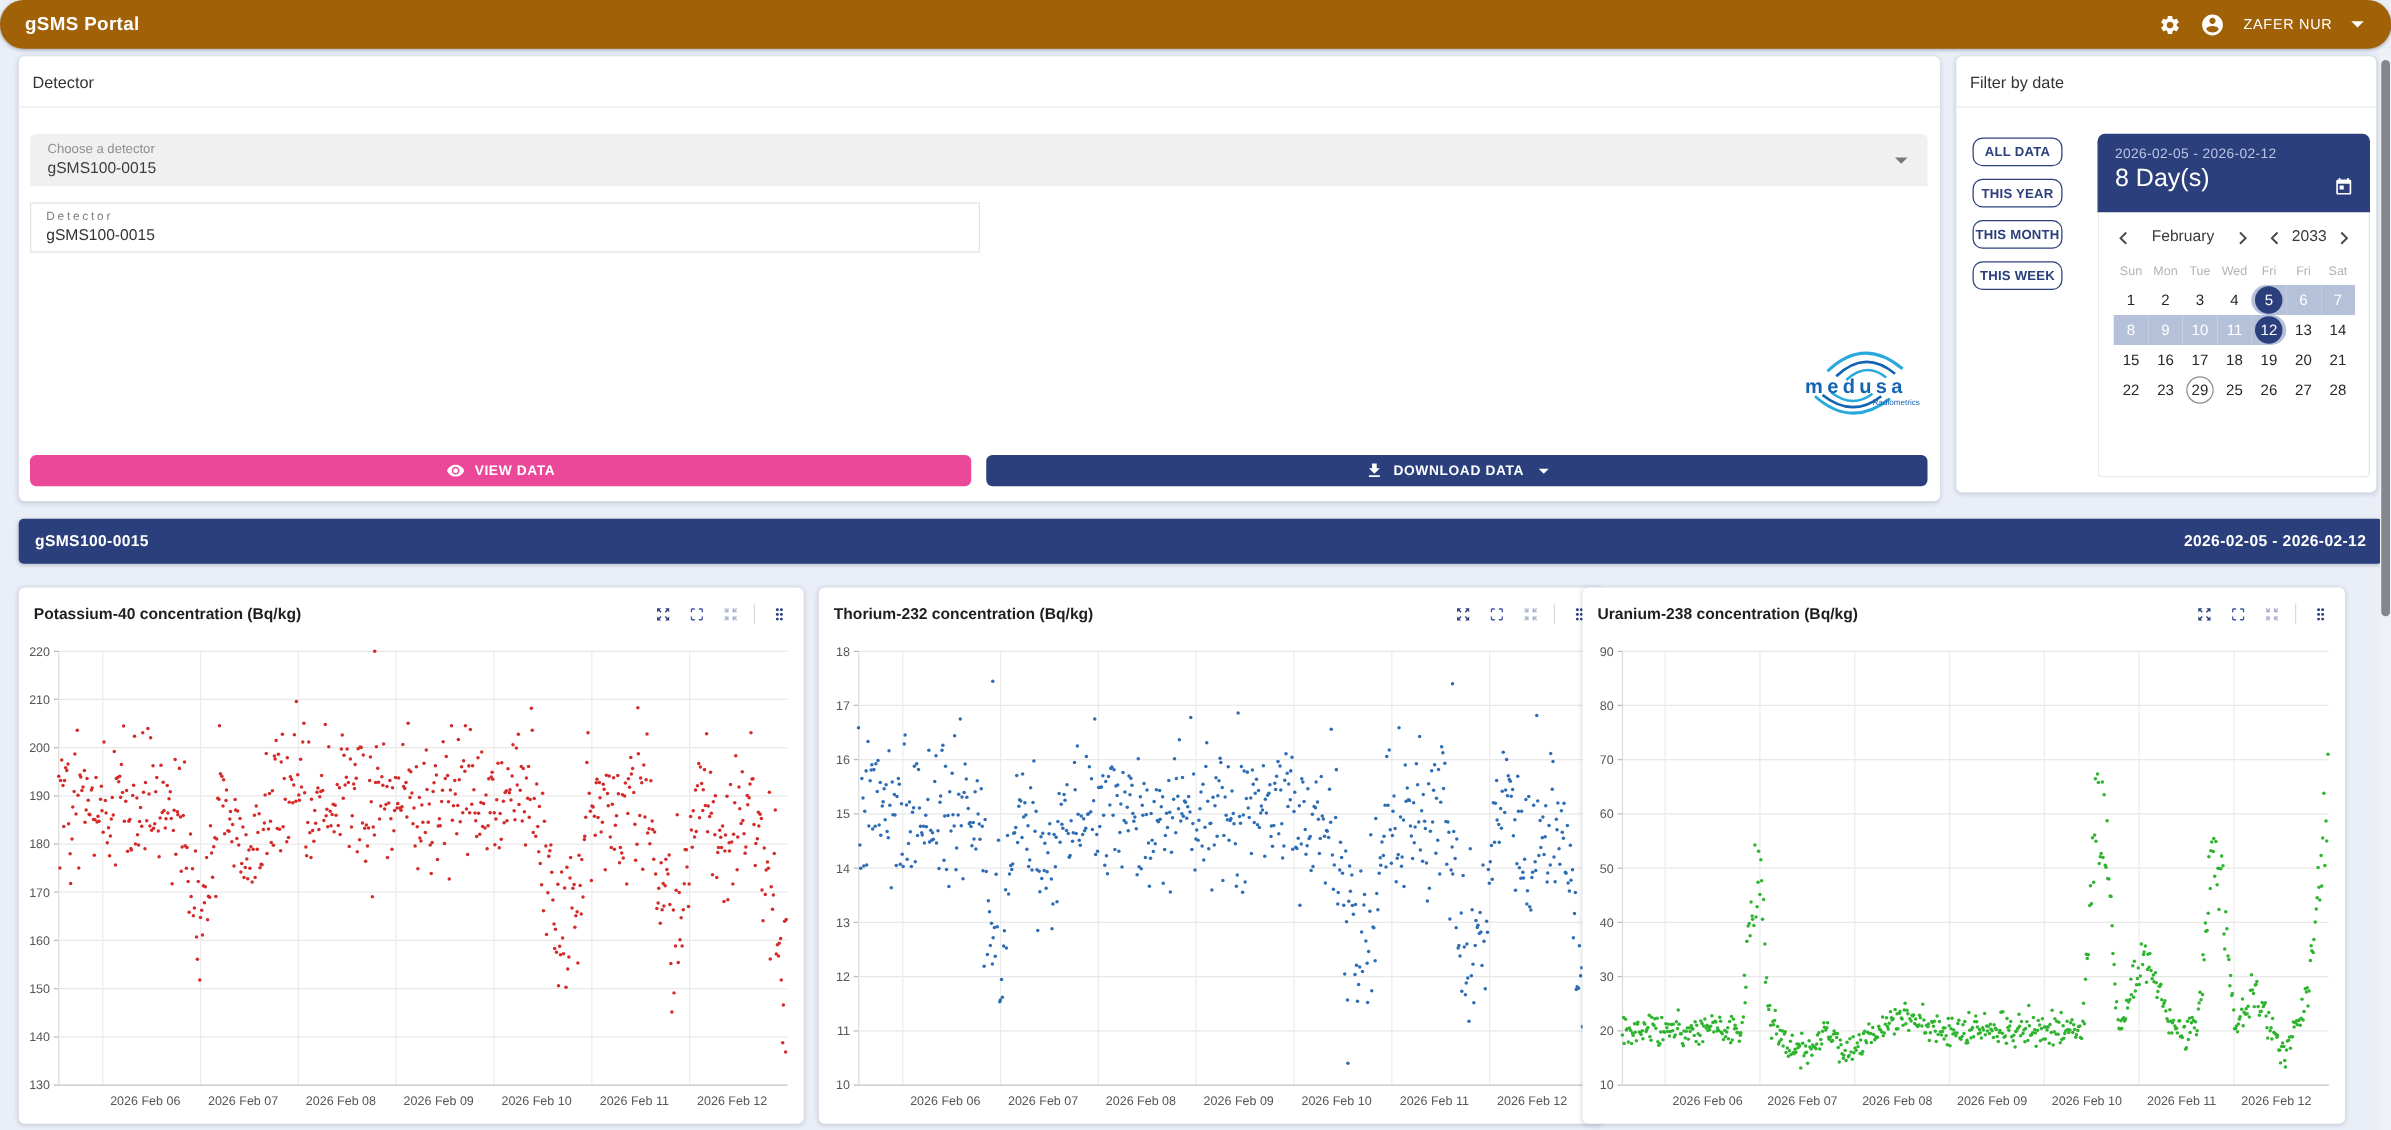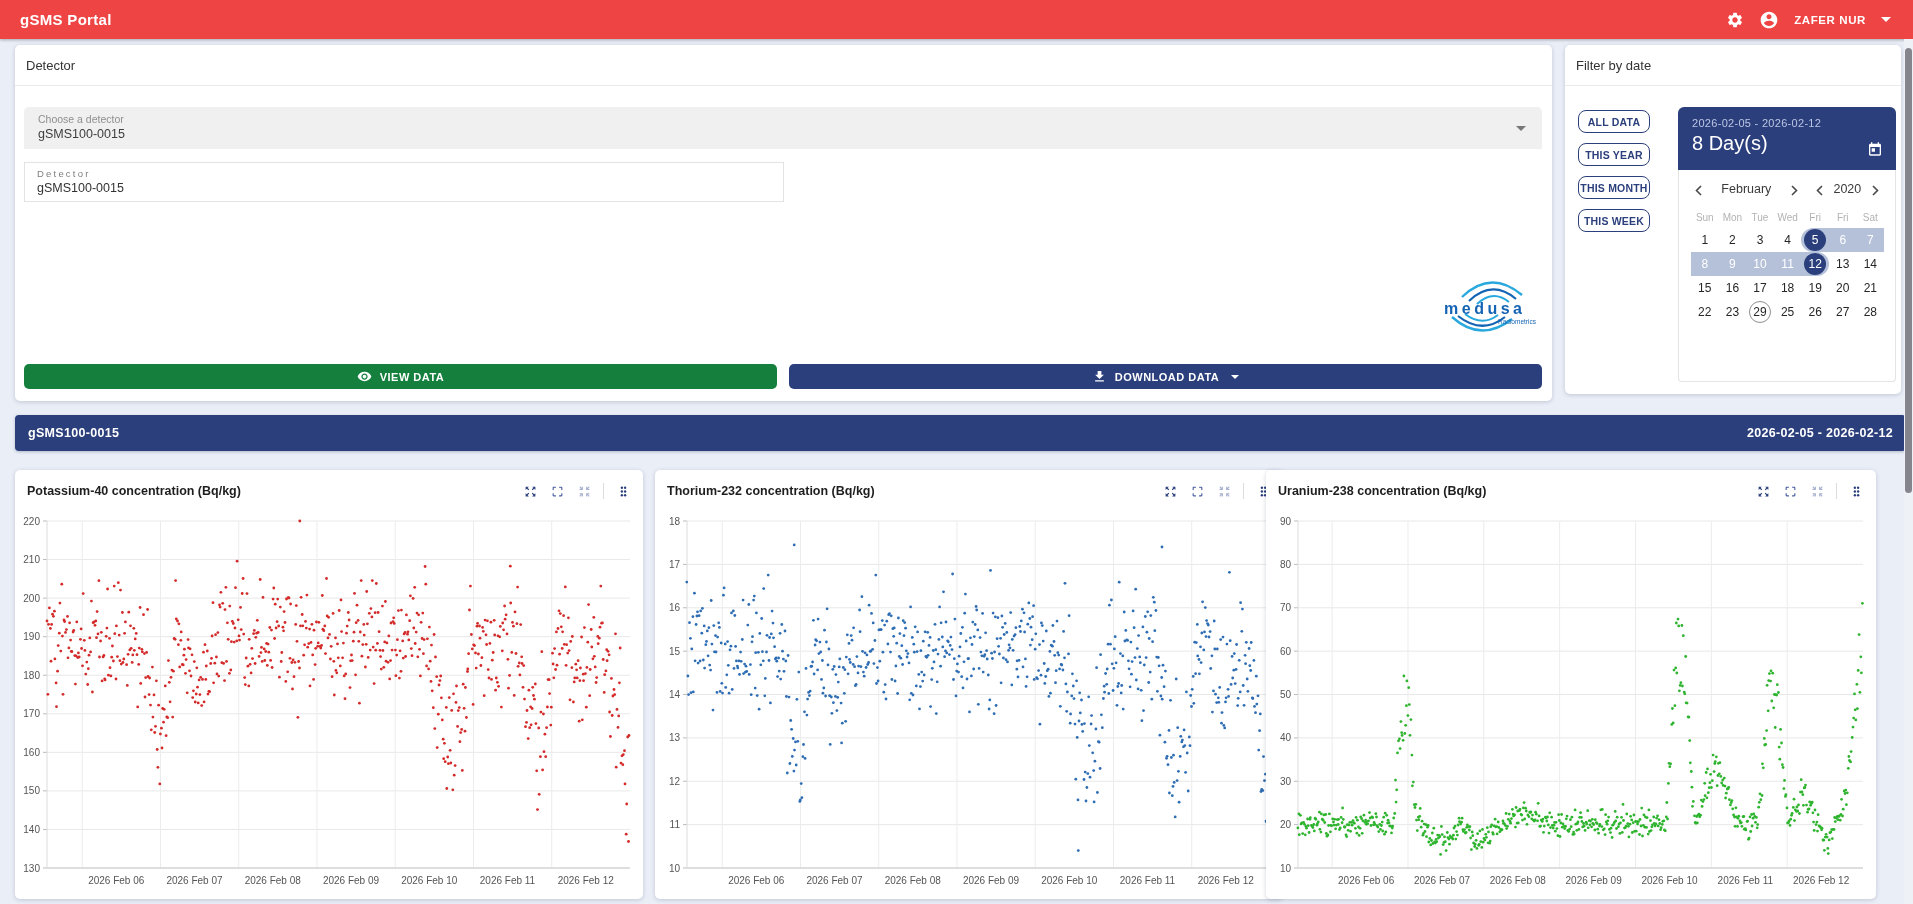--- a/index.html
+++ b/index.html
@@ -1,24 +1,24 @@
 <!DOCTYPE html>
 <html><head>
 <meta charset="utf-8">
 <style>
   * { margin:0; padding:0; box-sizing:border-box; }
   html,body { width:1913px; height:904px; overflow:hidden; }
   body { font-family:"Liberation Sans", sans-serif; background:#e9eef7; position:relative; }
 
   
-  .navbar { position:absolute; left:0; top:0; width:1913px; height:39px; background:#ef4444;
-            display:flex; align-items:center; padding:0 22px 0 20px; box-shadow:0 1px 3px rgba(0,0,0,.3); z-index:30;}
+  .navbar { position:absolute; left:0; top:0; width:1913px; height:39px; background:#a16207;
+            display:flex; align-items:center; padding:0 22px 0 20px; box-shadow:0 1px 3px rgba(0,0,0,.3); z-index:30;border-radius:19px;}
   .nav-title { color:#fff; font-size:15px; font-weight:bold; letter-spacing:.3px; }
   .nav-right { margin-left:auto; display:flex; align-items:center; gap:15px; }
-  .nav-user { color:#fff; font-size:11.5px; font-weight:bold; letter-spacing:.6px; }
+  .nav-user { color:#fff; font-size:11.5px; font-weight:normal; letter-spacing:.6px; }
   .caret { width:0; height:0; border-left:5px solid transparent; border-right:5px solid transparent; border-top:5px solid #fff; }
 
   
   .card { position:absolute; background:#fff; border-radius:5px; box-shadow:0 1px 4px rgba(50,60,90,.22); }
   .card-title { font-size:13px; color:#333; padding:13px 11px 12px; }
   .card-divider { border-bottom:1px solid #ebebeb; }
 
   
   #detector-card { left:15px; top:45px; width:1537px; height:356px; }
   .select-box { position:absolute; left:9px; top:62px; width:1518px; height:42px; background:#f0f0f0;
@@ -30,21 +30,21 @@
   .info-table { position:absolute; left:9px; top:117px; width:760px; border:1px solid #e3e3e3; }
   .info-row { height:38px; padding:5px 12px; border-bottom:1px solid #e3e3e3; }
   .info-row:last-child { border-bottom:none; }
   .info-label { font-size:9.5px; color:#7d7d7d; letter-spacing:2.2px; }
   .info-value { font-size:12.5px; color:#333; margin-top:2px; }
   .logo-wrap { position:absolute; right:14px; top:230px; width:102px; height:66px; }
 
   .btn-row-btn { position:absolute; top:319px; height:25px; border:none; border-radius:5px; color:#fff;
                  font-family:"Liberation Sans",sans-serif; font-size:11px; font-weight:bold; letter-spacing:.5px;
                  display:flex; align-items:center; justify-content:center; gap:8px; cursor:pointer; }
-  #view-btn { left:9px; width:753px; background:#15803d; }
+  #view-btn { left:9px; width:753px; background:#ec4899; }
   #download-btn { left:774px; width:753px; background:#2b3f7c; }
   .dl-caret { width:0; height:0; border-left:4.5px solid transparent; border-right:4.5px solid transparent; border-top:4.5px solid #fff; margin-left:4px;}
 
   
   #filter-card { left:1565px; top:45px; width:336px; height:349px; }
   .quick-btn { position:absolute; left:13px; width:72px; height:23px; background:#fff; border:1.6px solid #2b3f7c;
                border-radius:8px; color:#2b3f7c; font-family:"Liberation Sans",sans-serif; font-size:10.5px; font-weight:bold;
                display:flex; align-items:center; justify-content:center; cursor:pointer; letter-spacing:.2px;}
   .range-panel { position:absolute; left:113px; top:62px; width:218px; height:63px; background:#2b3f7c;
                  border-radius:6px 6px 0 0; padding:10px 14px 0; cursor:pointer; }
@@ -185,21 +185,21 @@
       <span class="chev">
         <svg width="7" height="11" viewBox="0 0 7 11">
             <polyline points="1,1 5.5,5.5 1,10" fill="none" stroke="#4a4a4a" stroke-width="1.6"></polyline>
           </svg>
         </span>
       <span class="chev" style="margin-left:10px">
         <svg width="7" height="11" viewBox="0 0 7 11">
             <polyline points="6,1 1.5,5.5 6,10" fill="none" stroke="#4a4a4a" stroke-width="1.6"></polyline>
           </svg>
         </span>
-      <span class="cal-year">2020</span>
+      <span class="cal-year">2033</span>
       <span class="chev">
         <svg width="7" height="11" viewBox="0 0 7 11">
             <polyline points="1,1 5.5,5.5 1,10" fill="none" stroke="#4a4a4a" stroke-width="1.6"></polyline>
           </svg>
         </span>
     </div>
     <div class="cal-grid" id="cal-grid">
         <div class="cal-dayname">Sun</div>
         <div class="cal-dayname">Mon</div>
         <div class="cal-dayname">Tue</div>

